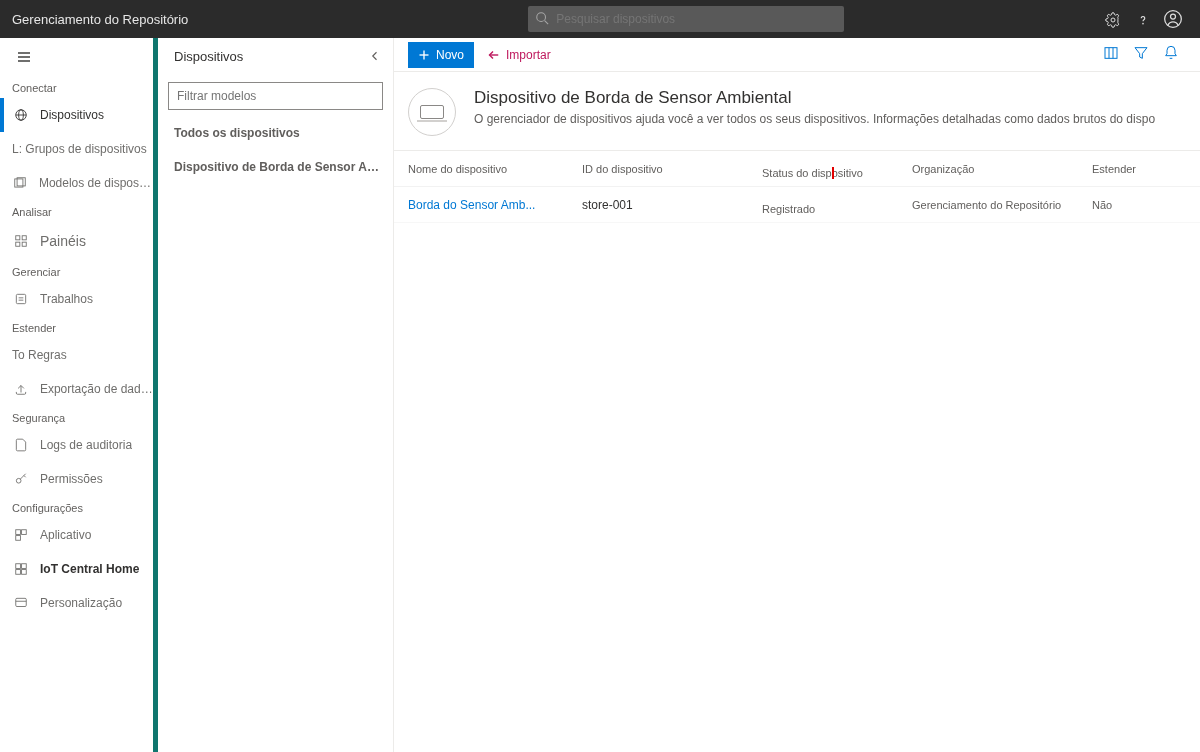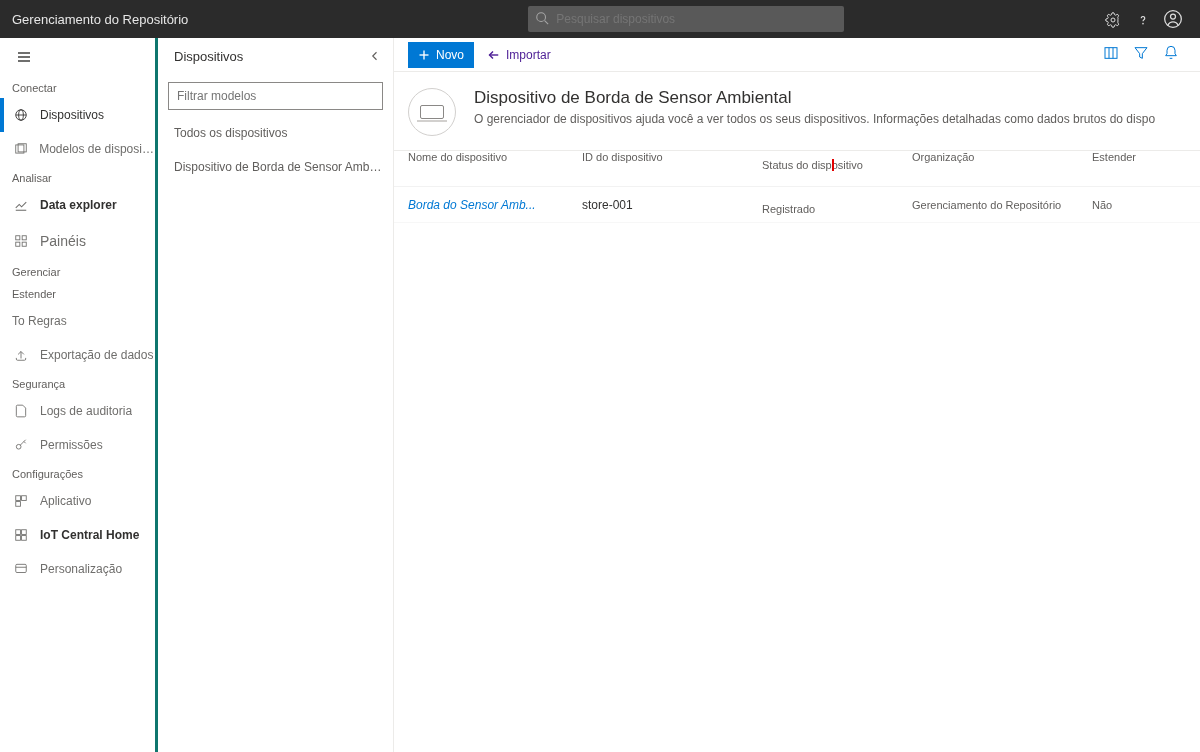--- a/index.html
+++ b/index.html
@@ -8,66 +8,66 @@
   .topbar .title { font-size: 13px; flex: 0 0 auto; }
   .topbar .spacer-left { flex: 0 0 330px; }
   .topbar .search { flex: 0 0 316px; margin-left: 10px; position: relative; }
   .topbar .search input { width: 100%; height: 26px; background: #595959; border: none; border-radius: 2px; color: #bbb; padding-left: 28px; font-size: 12px; }
   .topbar .search .search-icon { position: absolute; left: 7px; top: 5px; color: #a6a6a6; }
   .topbar .grow { flex: 1; }
   .topbar .ticon { width: 30px; text-align: center; color: #ddd; cursor: pointer; }
   .topbar .ticon svg { vertical-align: middle; }
 
   .shell { display: flex; height: calc(752px - 38px); }
-  .left { width: 158px; border-right: 3px solid #0f766e; display: flex; flex-direction: column; overflow-y: hidden; }
+  .left { width: 158px; border-right: 5px solid #0f766e; display: flex; flex-direction: column; overflow-y: hidden; }
   .left .hamburger { height: 38px; display: flex; align-items: center; padding-left: 16px; cursor: pointer; }
   .left .hamburger svg { width: 16px; height: 16px; }
   .section-head { font-size: 11px; color: #605e5c; padding: 6px 12px 4px 12px; }
   .nav-item { display: flex; align-items: center; height: 34px; padding-left: 12px; cursor: pointer; font-size: 12px; color: #6f6e6c; }
   .nav-item.active { background: #fff; color: #323130; border-left: 2px solid #0078d4; padding-left: 10px; font-weight: 400; position: relative; }
   .nav-item.active::before { content:""; position:absolute; left:0; top:0; bottom:0; width:2px; background:#0078d4;}
   .nav-item .nicon { width: 18px; height: 18px; margin-right: 10px; display: inline-flex; align-items: center; justify-content: center; color:#6f6e6c;}
   .nav-item.active .nicon { color:#323130; }
   .nav-item .nlabel { white-space: nowrap; overflow: hidden; text-overflow: ellipsis; }
   .nav-item.bold .nlabel { font-weight: 600; color:#323130;}
 
   .mid { width: 236px; border-right: 1px solid #ecebe9; display: flex; flex-direction: column; }
   .mid-head { height: 38px; display:flex; align-items:center; justify-content:space-between; padding: 0 12px 0 16px; border-bottom: 1px solid #fff;}
   .mid-head .mtitle { font-size: 13px; color:#323130; }
   .mid-head .chev { cursor:pointer; color:#605e5c;}
   .mid-filter { padding: 6px 10px 6px 10px; }
   .mid-filter input { width: 100%; height: 28px; border:1px solid #8a8886; padding: 0 8px; font-size:12px; color:#605e5c; }
-  .mid-item { padding: 10px 10px 10px 16px; font-size:12px; color:#605e5c; cursor:pointer; white-space:nowrap; overflow:hidden; text-overflow:ellipsis;}
+  .mid-item { padding: 10px 10px 10px 16px; font-size:12px; color:#605e5c; cursor:pointer; white-space:nowrap; overflow:hidden; text-overflow:ellipsis;font-weight:bold;}
 
   .main { flex: 1; display: flex; flex-direction: column; overflow:hidden;}
   .toolbar { height: 34px; border-bottom: 1px solid #ecebe9; display:flex; align-items:center; padding: 0 14px;}
   .btn-new { height: 26px; background:#0078d4; color:#fff; border:none; display:flex; align-items:center; padding: 0 10px; font-size:12px; cursor:pointer; margin-right:12px;}
   .btn-new svg { margin-right:6px; }
-  .btn-import { height:26px; background:none; border:none; color:#4c1d95; display:flex; align-items:center; font-size:12px; cursor:pointer;}
+  .btn-import { height:26px; background:none; border:none; color:#be185d; display:flex; align-items:center; font-size:12px; cursor:pointer;}
   .btn-import svg { margin-right:6px; }
   .toolbar .tgrow { flex:1; }
   .tbar-icon { width:30px; text-align:center; color:#0078d4; cursor:pointer;}
 
   .header-area { display:flex; align-items:flex-start; padding: 16px 14px 14px 14px; border-bottom:1px solid #ecebe9;}
   .header-area .device-icon { width:48px; height:48px; border:1px solid #d2d0ce; border-radius:50%; display:flex; align-items:center; justify-content:center; margin-right:18px; flex-shrink:0;}
   .header-area .device-icon .inner { width:24px; height:14px; border:1px solid #8a8886; border-radius:2px; position:relative;}
   .header-area .device-icon .inner::after { content:""; position:absolute; bottom:-4px; left:50%; transform:translateX(-50%); width:30px; height:2px; background:#d2d0ce;}
   .header-titles h1 { font-size:17px; font-weight:400; color:#323130; margin-bottom:4px;}
   .header-titles .desc { font-size:12px; color:#605e5c; white-space:nowrap;}
 
-  .table-head { display:flex; padding: 0 14px; height:36px; align-items:flex-start; border-bottom:1px solid #f2f2f2;}
+  .table-head { display:flex; padding: 0 14px; height:36px; align-items:center; border-bottom:1px solid #f2f2f2;}
   .table-row { display:flex; padding: 0 14px; height:36px; align-items:center; border-bottom:1px solid #f7f7f7;}
   .col { font-size:12px; color:#323130; white-space:nowrap; overflow:hidden; text-overflow:ellipsis;}
   .table-head .col { color:#605e5c; font-size:11px; }
   .col1 { width:174px; }
   .col2 { width:180px; }
   .col3 { width:150px;margin-top:8px; }
   .col4 { width:180px; }
   .col5 { width:80px; }
-  .link { color:#0078d4; cursor:pointer;font-style:italic; }
+  .link { color:#0078d4; cursor:pointer; }
   .status-cell-wrap { position:relative; }
   .highlight-box { position:absolute; border:2px solid #e30000; left:-18px; top:-21px; width:90px; height:87px; pointer-events:none; }
   svg { display:inline-block; }
 </style>
 </head>
 <body>
 
 <div class="topbar">
   <div class="title">Gerenciamento do Repositório</div>
   <div class="spacer-left"></div>
@@ -119,52 +119,56 @@
       <span class="nicon">
           <svg width="14" height="14" viewBox="0 0 24 24" fill="none" stroke="currentColor" stroke-width="1.5">
             <circle cx="12" cy="12" r="9"></circle>
             <ellipse cx="12" cy="12" rx="4" ry="9"></ellipse>
             <line x1="3" y1="12" x2="21" y2="12"></line>
           </svg>
         </span>
       <span class="nlabel">Dispositivos</span>
     </div>
     <div class="nav-item">
+      <span class="nlabel">L: Grupos de dispositivos</span>
+    </div>
+    <div class="nav-item">
       <span class="nicon">
           <svg width="14" height="14" viewBox="0 0 24 24" fill="none" stroke="currentColor" stroke-width="1.5">
             <rect x="3" y="5" width="14" height="14"></rect>
             <rect x="7" y="3" width="14" height="14"></rect>
           </svg>
         </span>
       <span class="nlabel">Modelos de dispositivo</span>
     </div>
 
     <div class="section-head">Analisar</div>
-    <div class="nav-item bold">
-      <span class="nicon">
-          <svg width="14" height="14" viewBox="0 0 24 24" fill="none" stroke="currentColor" stroke-width="1.8">
-            <polyline points="3 17 9 11 13 15 21 7"></polyline>
-            <line x1="3" y1="21" x2="21" y2="21"></line>
-          </svg>
-        </span>
-      <span class="nlabel">Data explorer</span>
-    </div>
     <div class="nav-item" style="height:38px;">
       <span class="nicon">
           <svg width="14" height="14" viewBox="0 0 24 24" fill="none" stroke="currentColor" stroke-width="1.5">
             <rect x="3" y="3" width="7" height="7"></rect>
             <rect x="14" y="3" width="7" height="7"></rect>
             <rect x="3" y="14" width="7" height="7"></rect>
             <rect x="14" y="14" width="7" height="7"></rect>
           </svg>
         </span>
       <span class="nlabel" style="font-size:14px;">Painéis</span>
     </div>
 
     <div class="section-head">Gerenciar</div>
+    <div class="nav-item">
+      <span class="nicon">
+          <svg width="14" height="14" viewBox="0 0 24 24" fill="none" stroke="currentColor" stroke-width="1.5">
+            <rect x="4" y="4" width="16" height="16" rx="2"></rect>
+            <line x1="8" y1="10" x2="16" y2="10"></line>
+            <line x1="8" y1="14" x2="16" y2="14"></line>
+          </svg>
+        </span>
+      <span class="nlabel">Trabalhos</span>
+    </div>
 
     <div class="section-head">Estender</div>
     <div class="nav-item">
       <span class="nlabel">To Regras</span>
     </div>
     <div class="nav-item">
       <span class="nicon">
           <svg width="14" height="14" viewBox="0 0 24 24" fill="none" stroke="currentColor" stroke-width="1.5">
             <path d="M4 17v2a2 2 0 0 0 2 2h12a2 2 0 0 0 2-2v-2"></path>
             <polyline points="7 11 12 6 17 11"></polyline>

